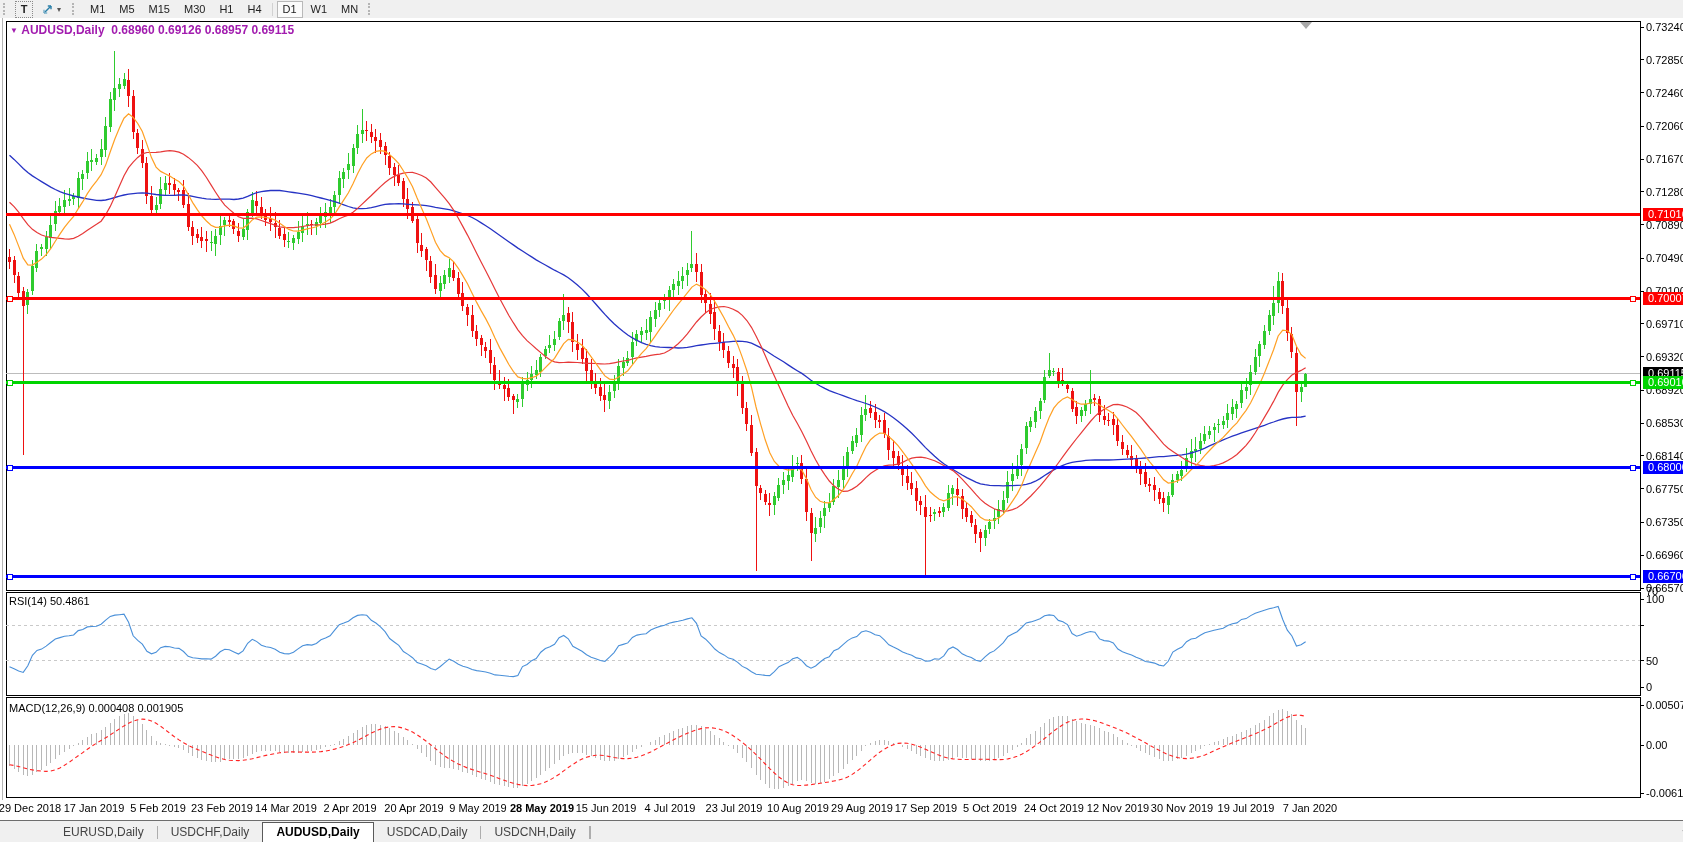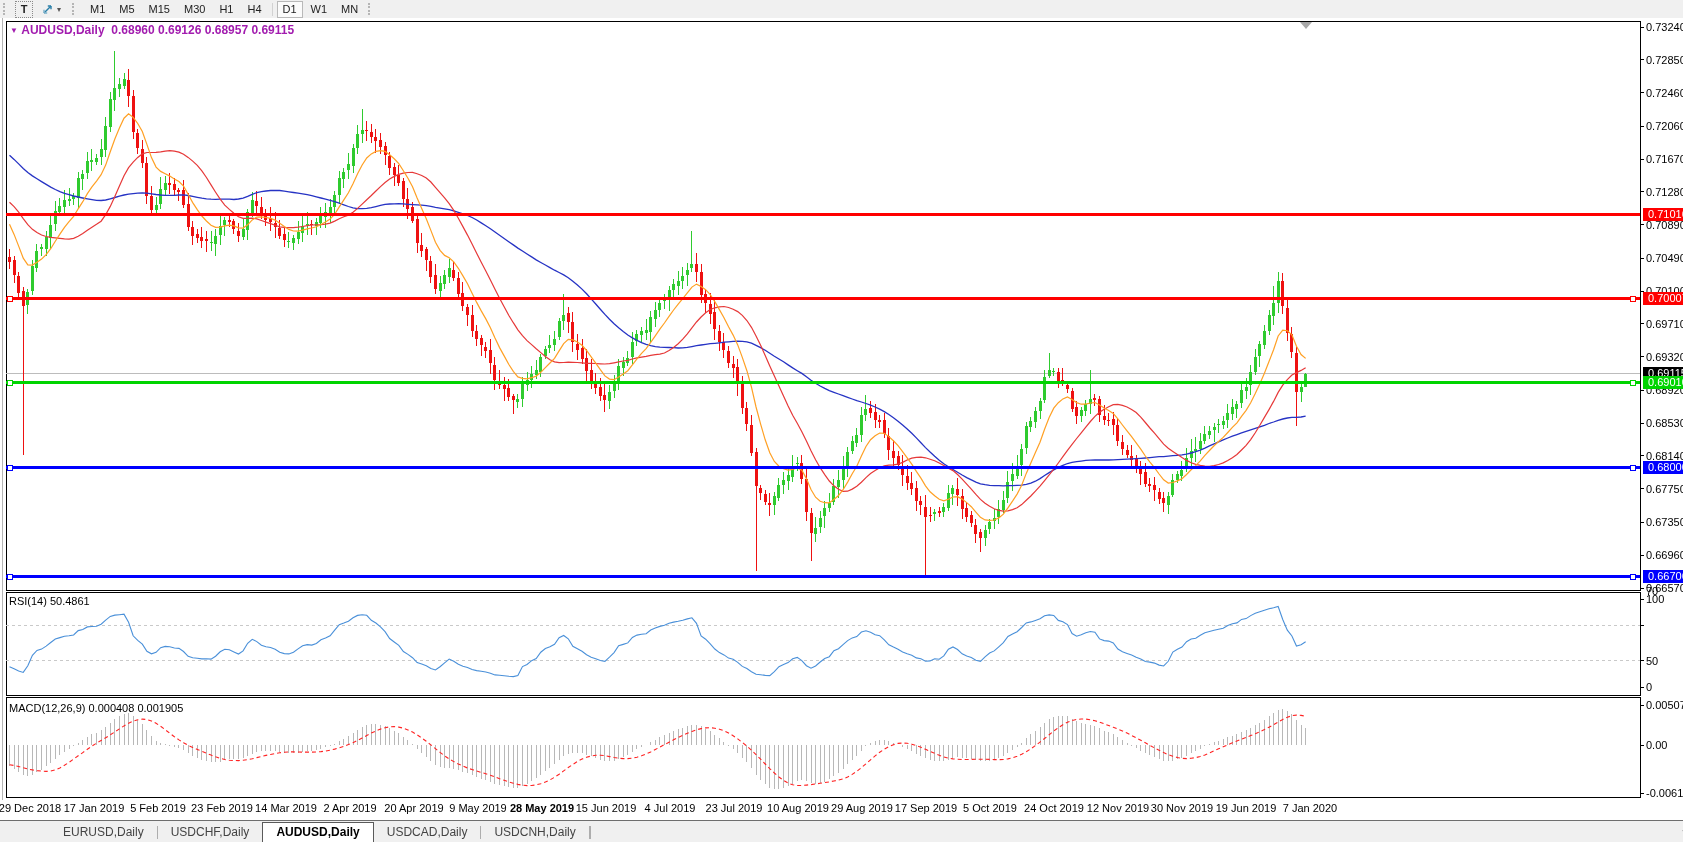--- a/index.html
+++ b/index.html
@@ -1027,21 +1027,21 @@
       <div class="datelabel" style="left: 606px; top: 784px;">15 Jun 2019</div>
       <div class="datelabel" style="left: 670px; top: 784px;">4 Jul 2019</div>
       <div class="datelabel" style="left: 734px; top: 784px;">23 Jul 2019</div>
       <div class="datelabel" style="left: 798px; top: 784px;">10 Aug 2019</div>
       <div class="datelabel" style="left: 862px; top: 784px;">29 Aug 2019</div>
       <div class="datelabel" style="left: 926px; top: 784px;">17 Sep 2019</div>
       <div class="datelabel" style="left: 990px; top: 784px;">5 Oct 2019</div>
       <div class="datelabel" style="left: 1054px; top: 784px;">24 Oct 2019</div>
       <div class="datelabel" style="left: 1118px; top: 784px;">12 Nov 2019</div>
       <div class="datelabel" style="left: 1182px; top: 784px;">30 Nov 2019</div>
-      <div class="datelabel" style="left: 1246px; top: 784px;">19 Jun 2019</div>
+      <div class="datelabel" style="left: 1246px; top: 784px;">19 Jul 2019</div>
       <div class="datelabel" style="left: 1310px; top: 784px;">7 Jan 2020</div>
     </div>
   <div id="price-badges">
       <div class="pricebadge" style="top: 349.454px; background: rgb(0, 0, 0);">0.69115</div>
       <div class="pricebadge" style="top: 189.561px; background: rgb(255, 0, 0);">0.71016</div>
       <div class="pricebadge" style="top: 274.428px; background: rgb(255, 0, 0);">0.70007</div>
       <div class="pricebadge" style="top: 358.285px; background: rgb(0, 212, 0);">0.69010</div>
       <div class="pricebadge" style="top: 443.236px; background: rgb(0, 0, 255);">0.68000</div>
       <div class="pricebadge" style="top: 552.075px; background: rgb(0, 0, 255);">0.66706</div>
     </div>

